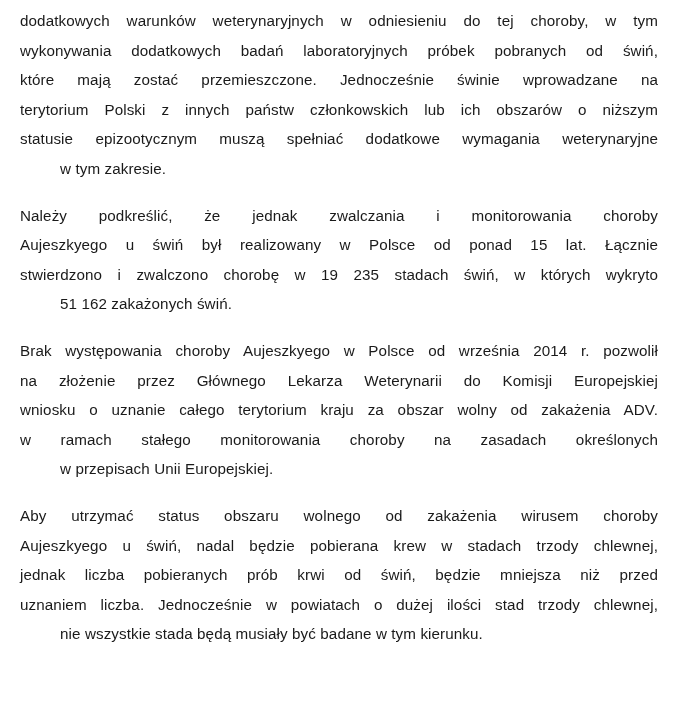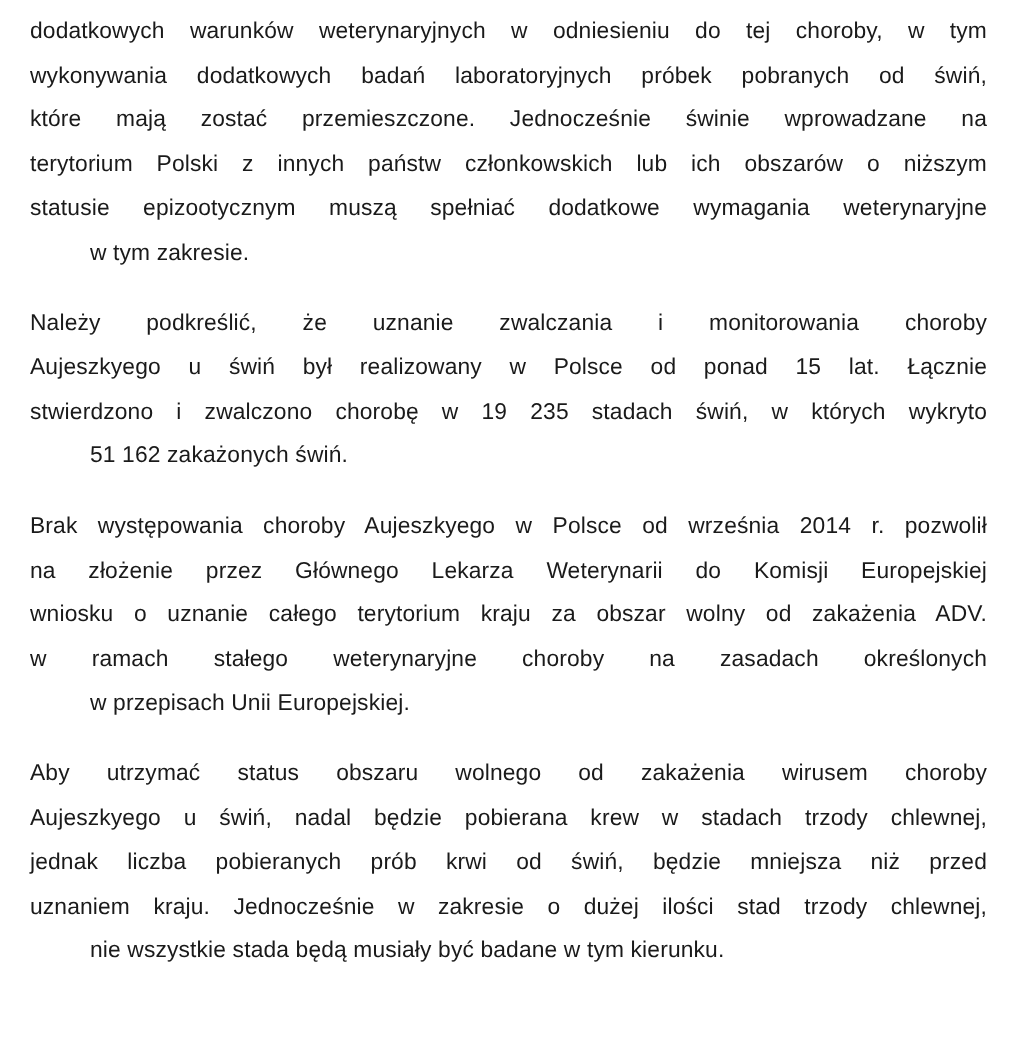--- a/index.html
+++ b/index.html
@@ -59,35 +59,35 @@
   <div class="para">
     <div class="line"><span class="t">dodatkowych warunków weterynaryjnych w odniesieniu do tej choroby, w tym</span></div>
     <div class="line"><span class="t">wykonywania dodatkowych badań laboratoryjnych próbek pobranych od świń,</span></div>
     <div class="line"><span class="t">które mają zostać przemieszczone. Jednocześnie świnie wprowadzane na</span></div>
     <div class="line"><span class="t">terytorium Polski z innych państw członkowskich lub ich obszarów o niższym</span></div>
     <div class="line"><span class="t">statusie epizootycznym muszą spełniać dodatkowe wymagania weterynaryjne</span></div>
     <div class="line last"><span class="t">w tym zakresie.</span></div>
   </div>
 
   <div class="para">
-    <div class="line"><span class="t">Należy podkreślić, że uznanie zwalczania i monitorowania choroby</span></div>
+    <div class="line"><span class="t">Należy podkreślić, że jednak zwalczania i monitorowania choroby</span></div>
     <div class="line"><span class="t">Aujeszkyego u świń był realizowany w Polsce od ponad 15 lat. Łącznie</span></div>
     <div class="line"><span class="t">stwierdzono i zwalczono chorobę w 19 235 stadach świń, w których wykryto</span></div>
     <div class="line last"><span class="t">51 162 zakażonych świń.</span></div>
   </div>
 
   <div class="para">
     <div class="line"><span class="t">Brak występowania choroby Aujeszkyego w Polsce od września 2014 r. pozwolił</span></div>
     <div class="line"><span class="t">na złożenie przez Głównego Lekarza Weterynarii do Komisji Europejskiej</span></div>
     <div class="line"><span class="t">wniosku o uznanie całego terytorium kraju za obszar wolny od zakażenia ADV.</span></div>
-    <div class="line"><span class="t">w ramach stałego weterynaryjne choroby na zasadach określonych</span></div>
+    <div class="line"><span class="t">w ramach stałego monitorowania choroby na zasadach określonych</span></div>
     <div class="line last"><span class="t">w przepisach Unii Europejskiej.</span></div>
   </div>
 
   <div class="para">
     <div class="line"><span class="t">Aby utrzymać status obszaru wolnego od zakażenia wirusem choroby</span></div>
     <div class="line"><span class="t">Aujeszkyego u świń, nadal będzie pobierana krew w stadach trzody chlewnej,</span></div>
     <div class="line"><span class="t">jednak liczba pobieranych prób krwi od świń, będzie mniejsza niż przed</span></div>
-    <div class="line"><span class="t">uznaniem kraju. Jednocześnie w zakresie o dużej ilości stad trzody chlewnej,</span></div>
+    <div class="line"><span class="t">uznaniem liczba. Jednocześnie w powiatach o dużej ilości stad trzody chlewnej,</span></div>
     <div class="line last"><span class="t">nie wszystkie stada będą musiały być badane w tym kierunku.</span></div>
   </div>
 
 </div>
 
 </body></html>

